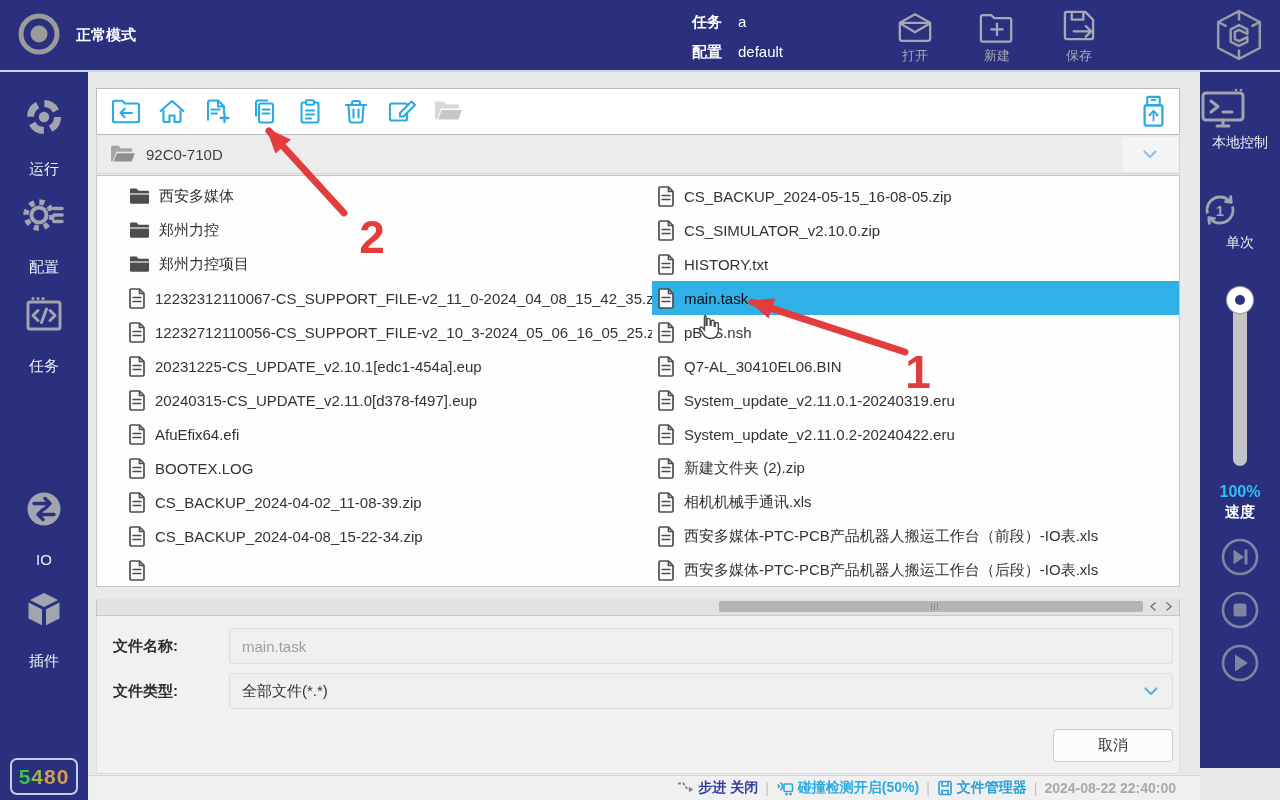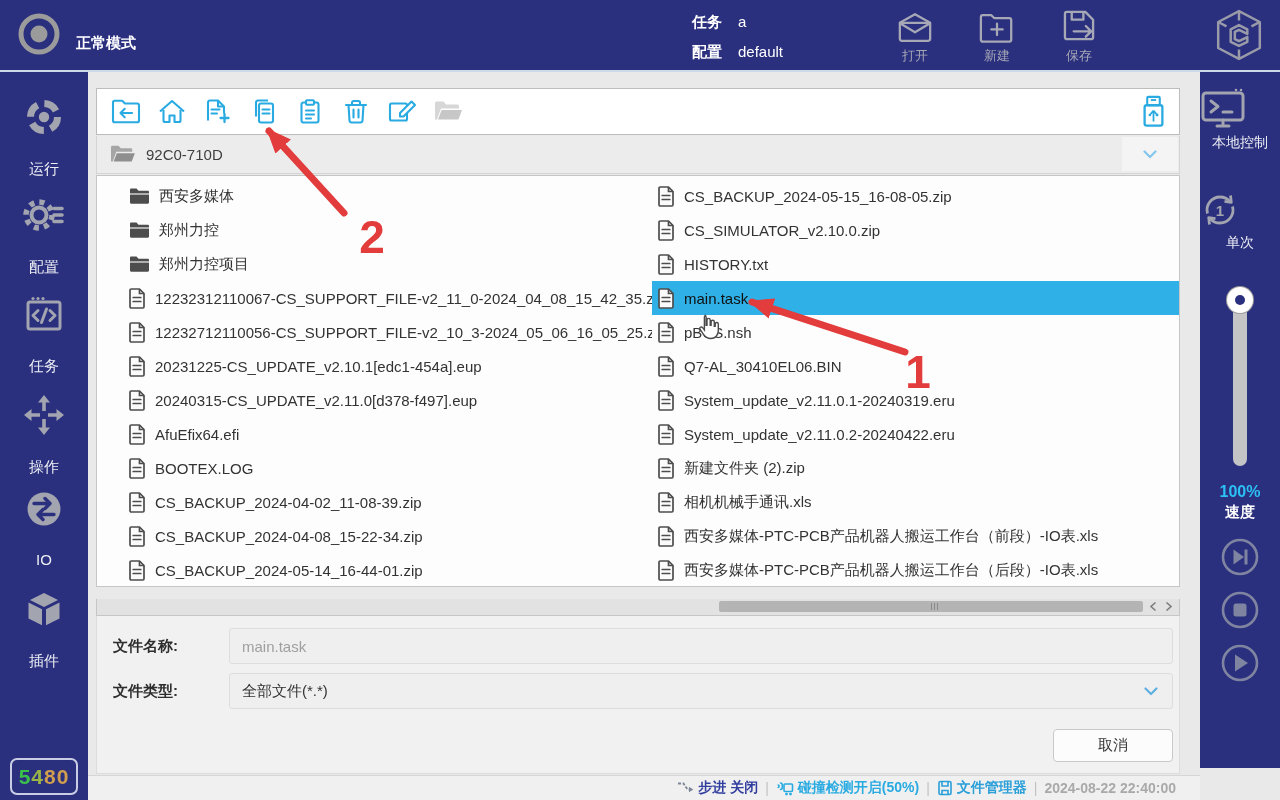--- a/index.html
+++ b/index.html
@@ -4,21 +4,21 @@
 <style>
   * { margin:0; padding:0; box-sizing:border-box; }
   html,body { width:1280px; height:800px; }
   body { position:relative; font-family:"Liberation Sans",sans-serif; background:#e9e9e9; overflow:hidden; }
   svg { display:block; }
 
   
   .topbar { position:absolute; left:0; top:0; width:1280px; height:70px; background:#2a2f7e; z-index:5; }
   .top-sep { position:absolute; left:0; top:70px; width:1280px; height:2px; background:#ccd9e8; z-index:4; }
   .logo-ring { position:absolute; left:16px; top:11px; }
-  .mode-label { position:absolute; left:76px; top:26px; color:#fff; font-size:15px; font-weight:700;margin-top:8px; }
+  .mode-label { position:absolute; left:76px; top:26px; color:#fff; font-size:15px; font-weight:700; }
   .tb-center { position:absolute; left:692px; top:8px; color:#fff; font-size:15px; }
   .tb-row { height:27px; line-height:27px; margin-bottom:3px; }
   .tb-key { font-weight:700; margin-right:16px; }
   .top-actions { position:absolute; left:878px; top:9px; display:flex; gap:8px; }
   .top-action { width:74px; display:flex; flex-direction:column; align-items:center; color:#a6a8b6; cursor:pointer; }
   .top-action .t-icon { height:34px; display:flex; align-items:flex-end; }
   .top-action .t-label { font-size:13px; margin-top:4px; color:#a6a8b6; }
   .brand-cube { position:absolute; left:1214px; top:9px; }
 
   
@@ -160,26 +160,20 @@
           <circle cx="16" cy="21" r="13" stroke-width="5.5" stroke-dasharray="5.1 5.1"></circle>
           <path d="M31 14.5h8M31 21h8M31 27.5h8" stroke-width="3.6" stroke-linecap="round"></path>
         </svg></span><div class="s-label">配置</div></div>
     <div class="side-item" style="top: 225px;"><span class="s-icon"><svg width="40" height="40" viewBox="0 0 40 40" fill="none" stroke="currentColor" stroke-width="3">
           <rect x="4" y="7" width="32" height="27" rx="2"></rect>
           <circle cx="9" cy="3.5" r="1.6" fill="currentColor" stroke="none"></circle>
           <circle cx="14" cy="3.5" r="1.6" fill="currentColor" stroke="none"></circle>
           <circle cx="19" cy="3.5" r="1.6" fill="currentColor" stroke="none"></circle>
           <path d="M14 15.5l-5 5 5 5M26 15.5l5 5-5 5M22.5 14l-5 13.5" stroke-linecap="round" stroke-linejoin="round"></path>
         </svg></span><div class="s-label">任务</div></div>
-    <div class="side-item" style="top: 324px;"><span class="s-icon"><svg width="42" height="42" viewBox="0 0 42 42" fill="currentColor">
-          <path d="M21 1l6 7.5h-4.2V17h-3.6V8.5H15z"></path>
-          <path d="M21 41l6-7.5h-4.2V25h-3.6v8.5H15z"></path>
-          <path d="M1 21l7.5-6v4.2H17v3.6H8.5V27z"></path>
-          <path d="M41 21l-7.5-6v4.2H25v3.6h8.5V27z"></path>
-        </svg></span><div class="s-label">操作</div></div>
     <div class="side-item" style="top: 419px;"><span class="s-icon"><svg width="40" height="40" viewBox="0 0 40 40">
           <circle cx="20" cy="20" r="16.5" fill="currentColor"></circle>
           <g stroke="#2a2f7e" stroke-width="3.4" fill="none" stroke-linecap="round" stroke-linejoin="round">
             <path d="M10 14.5h16m0 0l-5-5m5 5l-5 5"></path>
             <path d="M30 25.5H14m0 0l5-5m-5 5l5 5"></path>
           </g>
         </svg></span><div class="s-label">IO</div></div>
     <div class="side-item" style="top: 520px;"><span class="s-icon"><svg width="40" height="40" viewBox="0 0 40 40" fill="currentColor">
           <path d="M20 3l14 7-14 7L6 10z"></path>
           <path d="M4.5 12.5l13.5 6.8v16L4.5 28.5z"></path>
@@ -442,21 +436,20 @@
         <span class="fname">CS_BACKUP_2024-04-08_15-22-34.zip</span>
       </div>
       <div class="file-row">
         <span class="fi">
           <svg width="17" height="21" viewBox="0 0 17 21">
             <path d="M2.2 1h8.3L15 5.5v13.3c0 .7-.55 1.2-1.2 1.2H2.2c-.65 0-1.2-.5-1.2-1.2V2.2C1 1.55 1.55 1 2.2 1z" fill="#fbfbfb" stroke="#4d4d4d" stroke-width="1.7" stroke-linejoin="round"></path>
             <path d="M10.5 1v4.5H15" fill="none" stroke="#4d4d4d" stroke-width="1.7"></path>
             <path d="M4.2 9.5h7.6M4.2 13.5h7.6" stroke="#4d4d4d" stroke-width="1.7" stroke-linecap="round"></path>
           </svg>
         </span>
-        <span class="fname">CS_BACKUP_2024-05-14_16-44-01.zip</span>
       </div>
     </div>
   <div class="fcol right" id="fcol-right">
       <div class="file-row">
         <span class="fi">
           <svg width="17" height="21" viewBox="0 0 17 21">
             <path d="M2.2 1h8.3L15 5.5v13.3c0 .7-.55 1.2-1.2 1.2H2.2c-.65 0-1.2-.5-1.2-1.2V2.2C1 1.55 1.55 1 2.2 1z" fill="#fbfbfb" stroke="#4d4d4d" stroke-width="1.7" stroke-linejoin="round"></path>
             <path d="M10.5 1v4.5H15" fill="none" stroke="#4d4d4d" stroke-width="1.7"></path>
             <path d="M4.2 9.5h7.6M4.2 13.5h7.6" stroke="#4d4d4d" stroke-width="1.7" stroke-linecap="round"></path>
           </svg>

